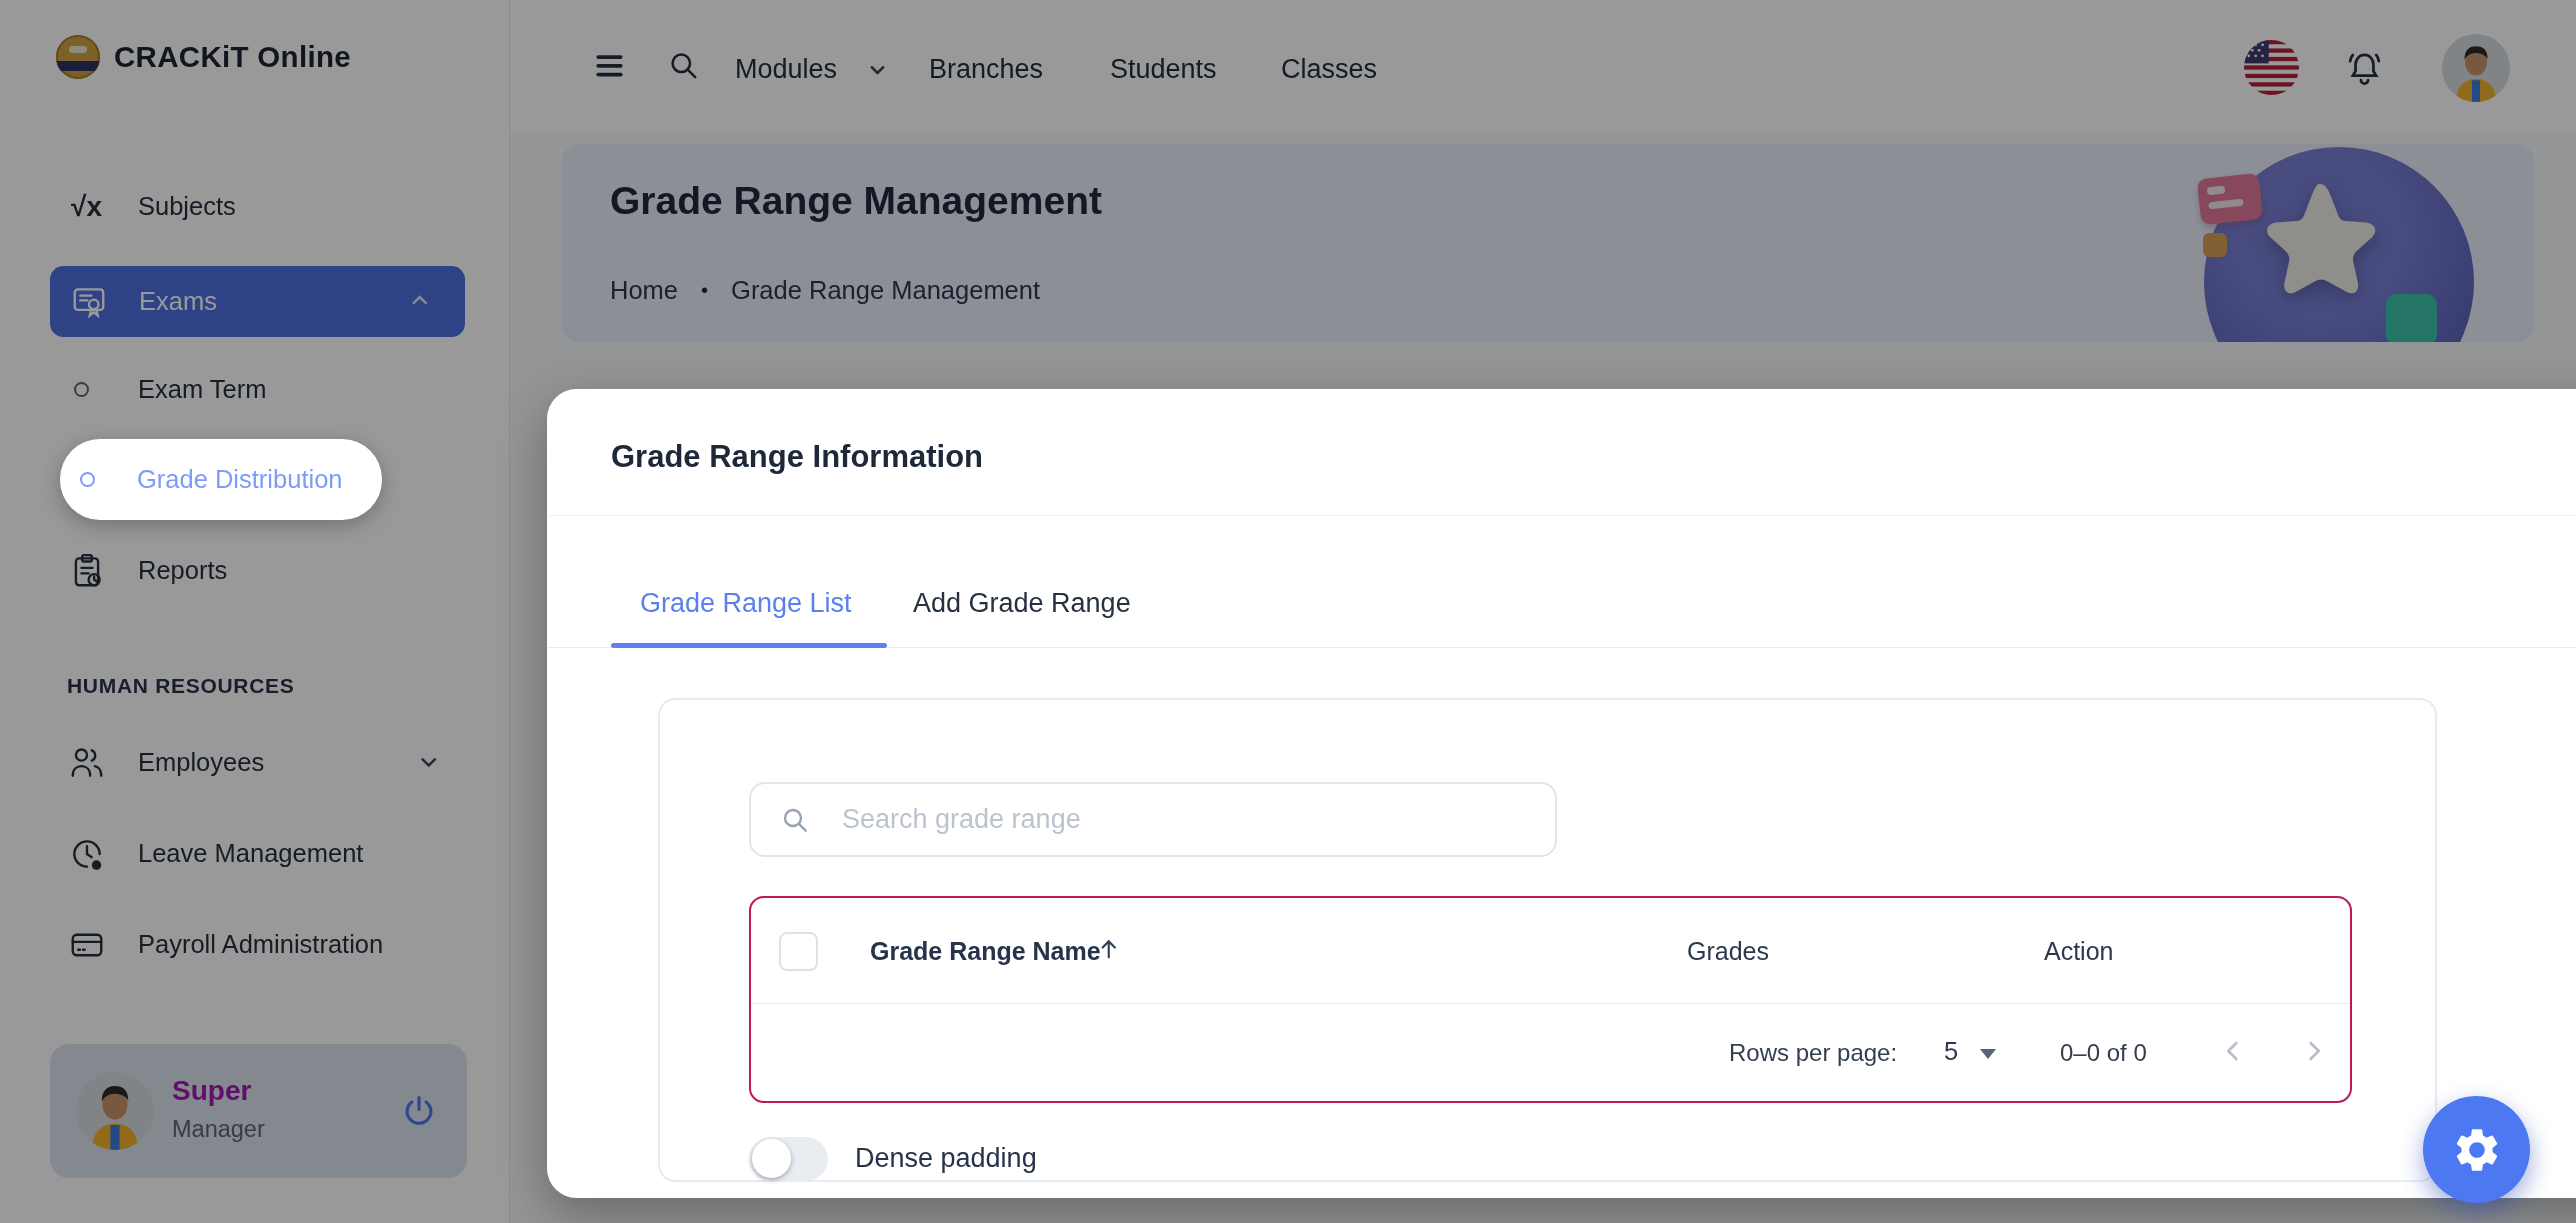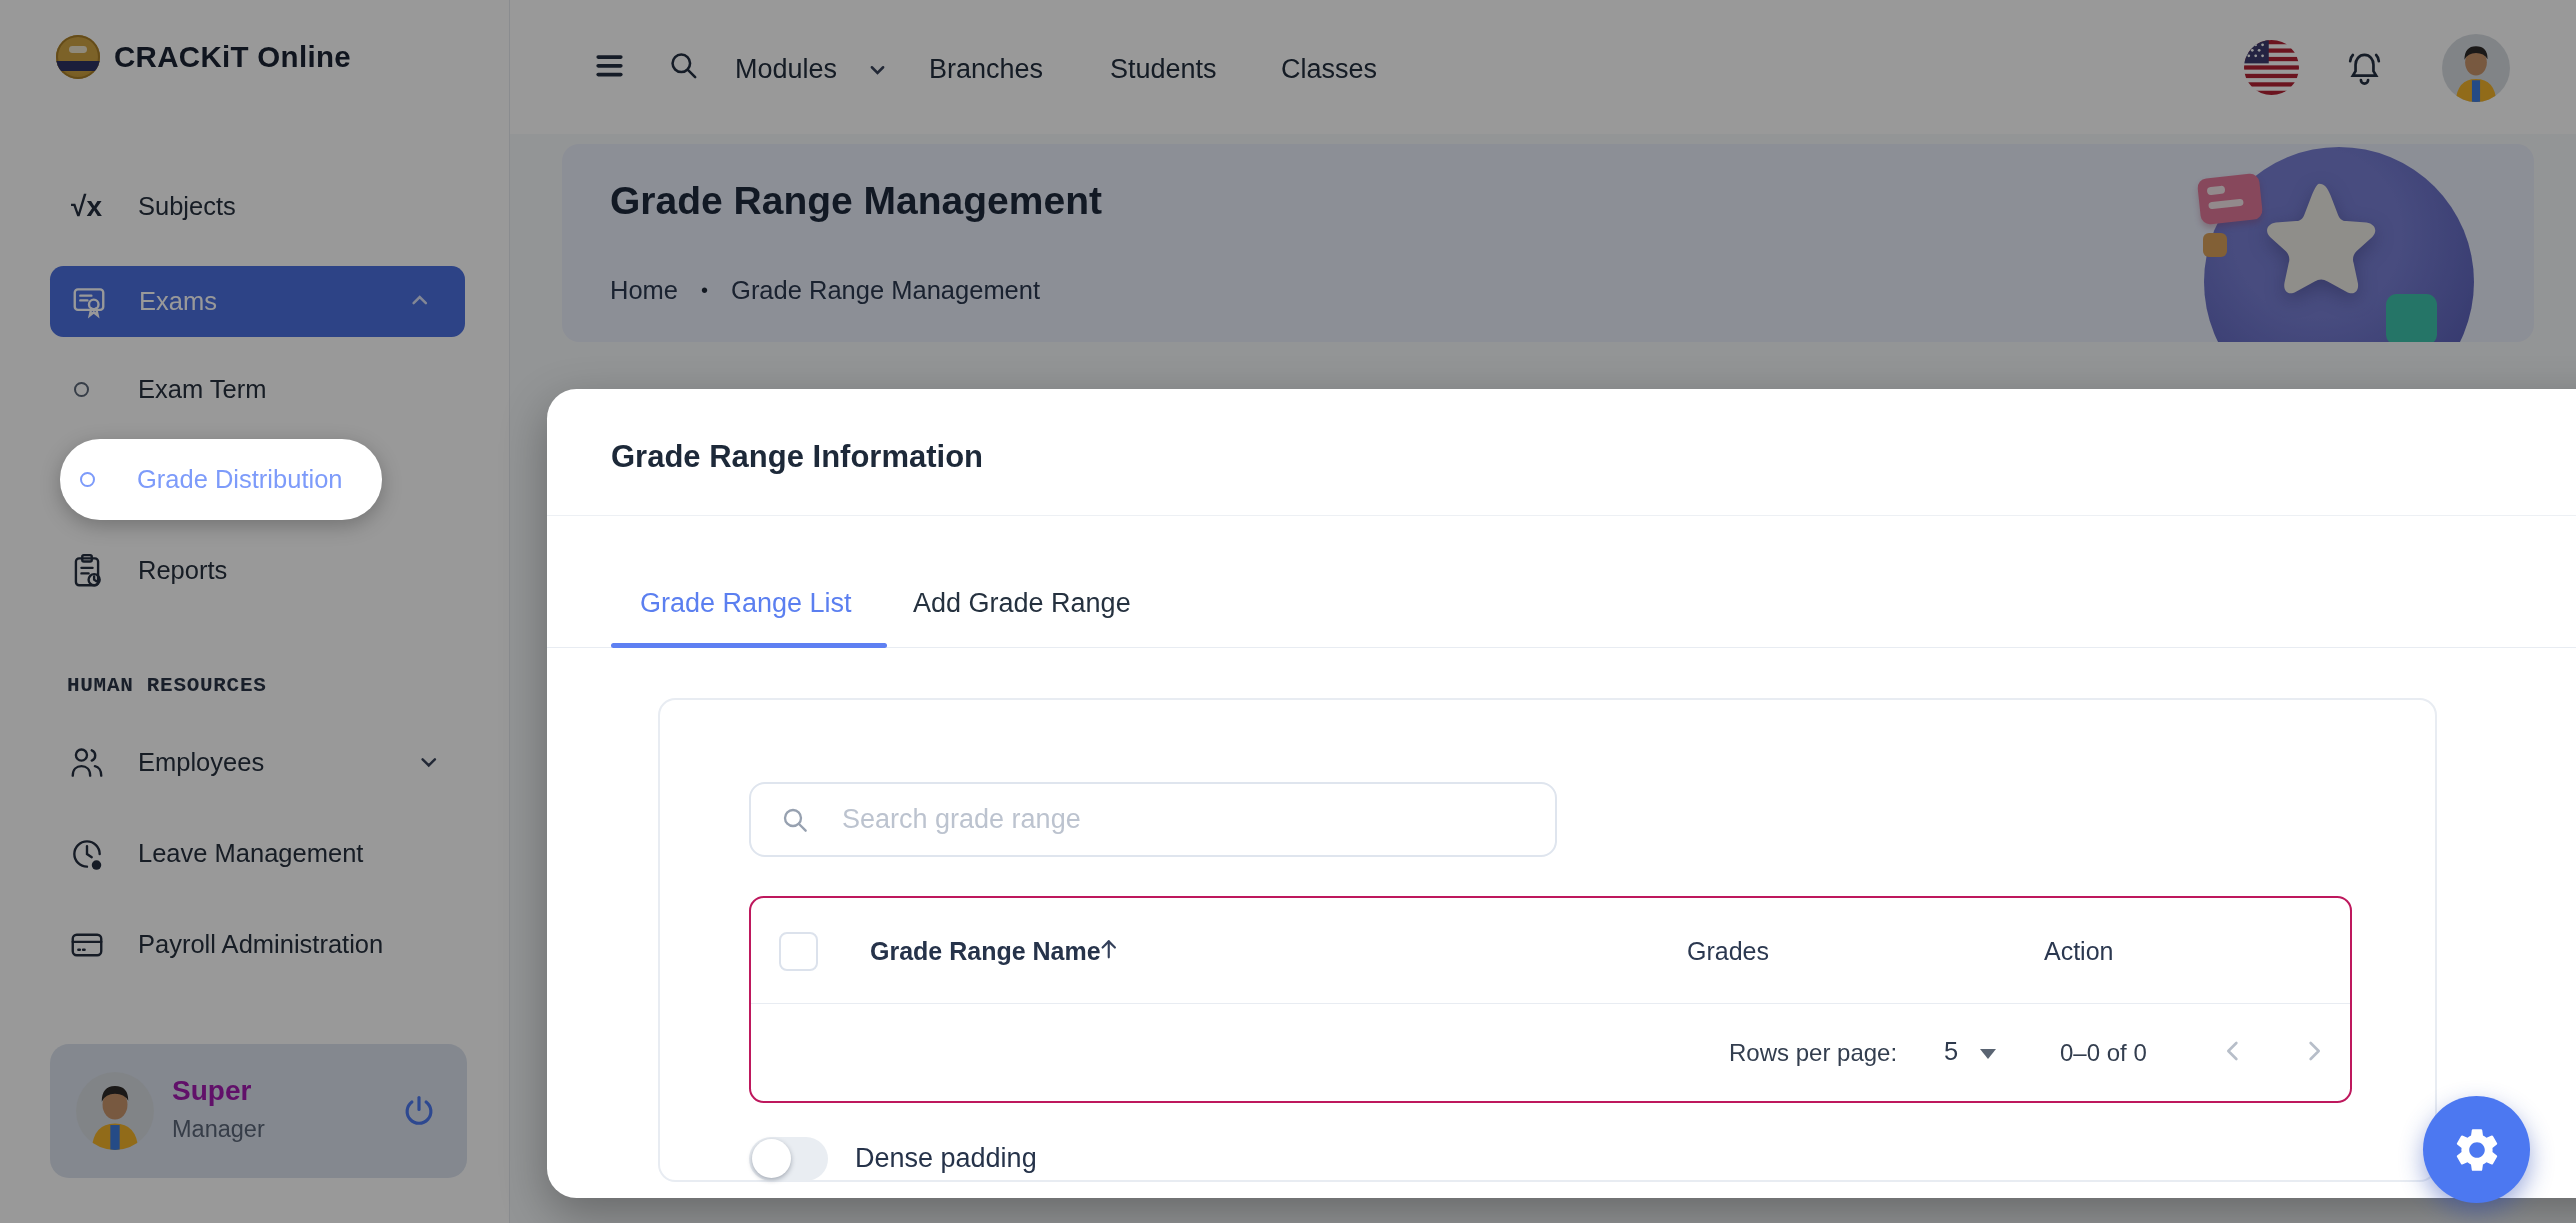--- a/index.html
+++ b/index.html
@@ -37,21 +37,21 @@
     border:2.7px solid #5d6879; }
   .sub-lbl { position:absolute; left:138px; font-size:25.5px; font-weight:500; color:#27313f; }
 
   .spot-pill { position:absolute; left:60px; top:439px; width:322px; height:81px;
     background:#ffffff; border-radius:40px; z-index:60; cursor:pointer;
     box-shadow:0 5.4px 20px rgba(0,0,0,0.25); }
   .spot-pill .bullet { left:20px; top:33px; border-color:#7d9bfa; }
   .spot-pill .sub-lbl { left:77px; top:25.5px; color:#7d9bfa; }
 
   .section-lbl { position:absolute; left:67px; top:674px; font-size:21px; font-weight:700;
-    color:#2a3547; letter-spacing:0.7px;font-family:Liberation Mono, monospace; }
+    color:#2a3547; letter-spacing:0.7px; }
 
   .user-card { position:absolute; left:50px; top:1044px; width:417px; height:134px;
     border-radius:19px; background:#dce3ef; cursor:pointer; }
   .user-card .uavatar { position:absolute; left:25.5px; top:28px; width:78px; height:78px; }
   .user-name { position:absolute; left:122px; top:31px; font-size:28px; font-weight:700; color:#a21caf; }
   .user-role { position:absolute; left:122px; top:72px; font-size:23.5px; color:#5b6678; }
   .power { position:absolute; right:29.5px; top:48px; width:38px; height:38px; color:#4c78f1; cursor:pointer; }
 
   
   .topbar { position:absolute; left:510px; top:0; right:0; height:134px; background:#ffffff; }

